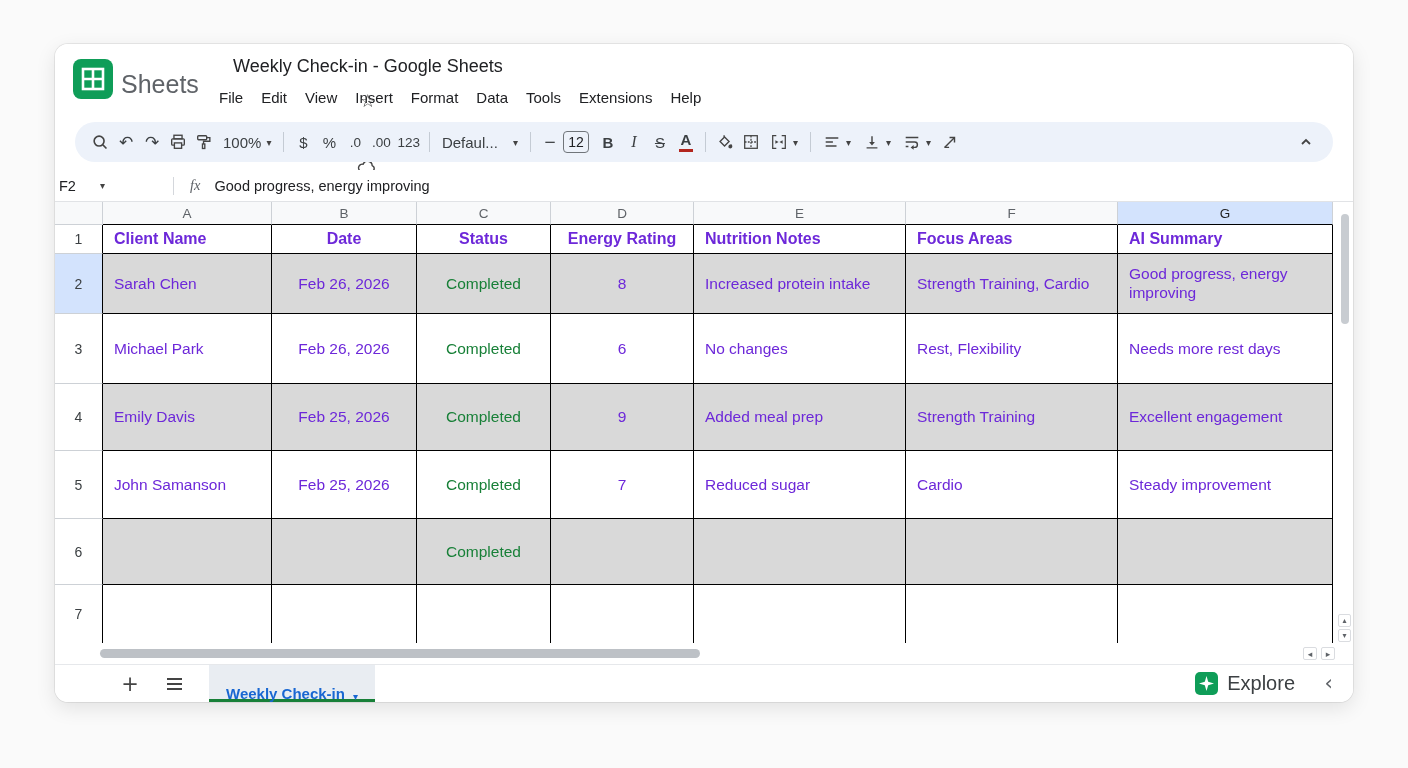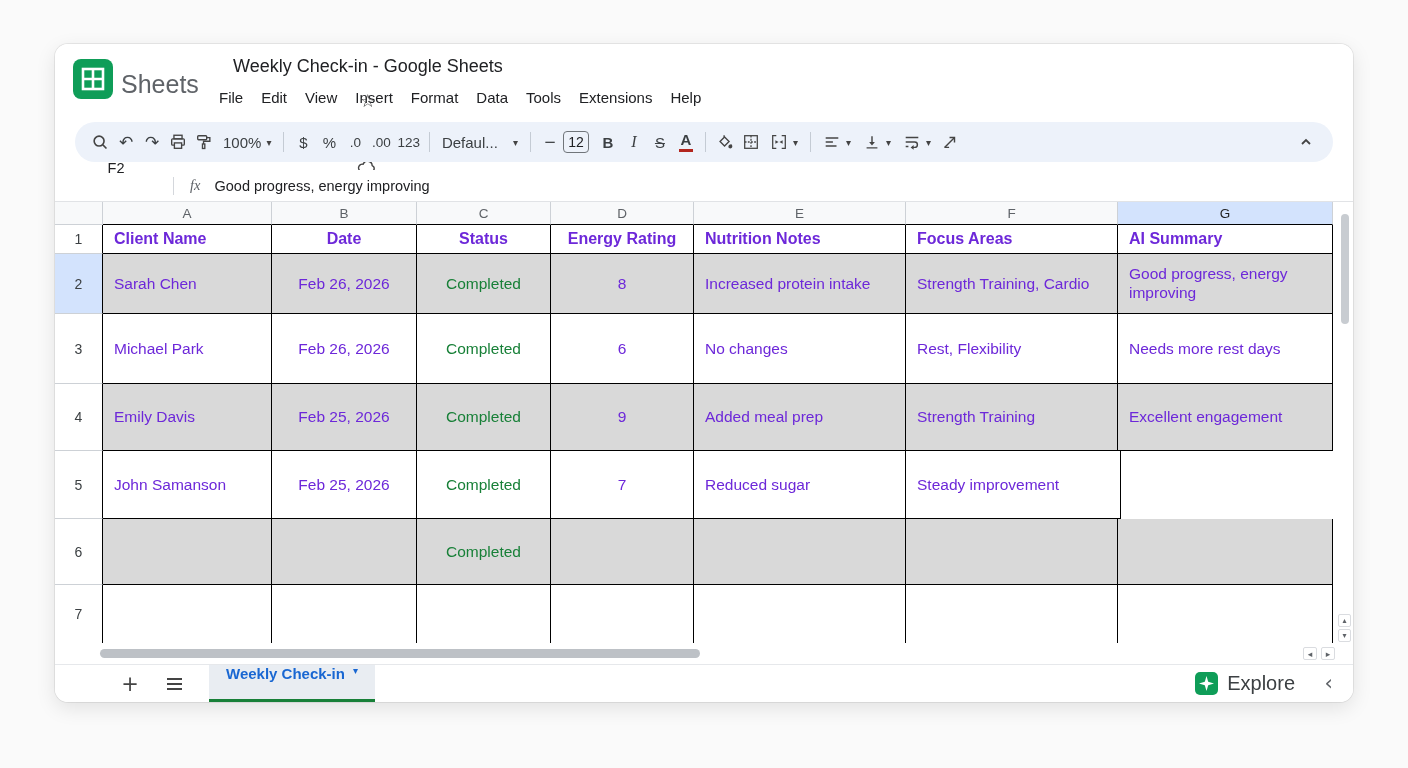--- a/index.html
+++ b/index.html
@@ -33,21 +33,21 @@
               align-items:center; justify-content:center; font-size:14px; color:#202124; }
   .bold-b { font-weight:bold; font-size:15px; }
   .ital-i { font-style:italic; font-family:"Liberation Serif",serif; font-size:16px; }
   .strike-s { text-decoration:line-through; font-size:15px; }
   .tcolor { font-size:15px; font-weight:bold; border-bottom:3px solid #b3261e; line-height:1.1; padding:0 2px; }
   .collapse-btn { position:absolute; right:14px; top:6px; }
 
   
   .formulabar { position:absolute; left:0; top:126px; width:100%; height:32px; display:flex; align-items:center;
                 border-bottom:1px solid #e1e3e6; background:#fff; }
-  .namebox { width:118px; display:flex; align-items:center; padding-left:4px; gap:24px; font-size:14.5px; color:#202124;flex-direction:column; }
+  .namebox { width:118px; display:flex; align-items:center; padding-left:4px; gap:24px; font-size:14.5px; color:#202124; }
   .fx { font-style:italic; color:#5f6368; font-size:14.5px; margin:0 14px 0 16px; font-family:"Liberation Serif",serif; }
   .fdiv { width:1px; height:18px; background:#d4d7dc; }
   .fvalue { font-size:14.5px; color:#202124; }
 
   
   .gridwrap { position:absolute; left:0; top:158px; width:1292px; height:441px; overflow:hidden; }
   .hdr-row { display:flex; height:23px; }
   .corner { width:48px; background:#f8f9fa; border-right:1px solid #cdd1d6; border-bottom:1px solid #cdd1d6; }
   .col-h { background:#f8f9fa; display:flex; align-items:center; justify-content:center; font-size:13.5px;
            color:#5f6368; border-right:1px solid #cdd1d6; border-bottom:1px solid #000; }
@@ -73,21 +73,21 @@
             font-size:9px; color:#5f6368; border:1px solid #dadce0; background:#fff; border-radius:2px; }
   .vthumb { position:absolute; right:4px; top:170px; width:8px; height:110px; background:#c8ccd1; border-radius:4px; }
   .vs-btn { position:absolute; right:2px; width:13px; height:13px; display:flex; align-items:center; justify-content:center;
             font-size:8px; color:#5f6368; border:1px solid #dadce0; background:#fff; border-radius:2px; }
 
   
   .tabbar { position:absolute; left:0; top:620px; width:100%; height:38px; background:#fff;
             border-top:1px solid #e6e8eb; display:flex; align-items:center; }
   .add-sheet { margin-left:62px; width:26px; text-align:center; font-size:21px; color:#444; }
   .all-sheets { margin-left:18px; width:26px; display:flex; justify-content:center; }
-  .sheet-tab { margin-left:22px; height:100%; display:flex; align-items:flex-start; gap:8px; padding:0 17px;
+  .sheet-tab { margin-left:22px; height:100%; display:flex; align-items:flex-end; gap:8px; padding:0 17px;
                background:#e9edf2; box-shadow:inset 0 -3px 0 #188038; color:#1967d2; font-weight:bold; font-size:15px; }
   .sheet-tab .caret { color:#1967d2; }
   .explore { margin-left:auto; display:flex; align-items:center; gap:9px; margin-right:58px; }
   .explore-label { font-size:20px; color:#3c4043; }
   .panel-chevron { position:absolute; right:20px; top:627px; font-size:21px; color:#5f6368; }
 </style>
 </head>
 <body>
 
 <div class="window">
@@ -305,20 +305,21 @@
       <div class="cell cG al band">Excellent engagement</div>
     </div>
 
     <div class="row" style="height:68px">
       <div class="rownum">5</div>
       <div class="cell cA al">John Samanson</div>
       <div class="cell cB ac">Feb 25, 2026</div>
       <div class="cell cC ac status">Completed</div>
       <div class="cell cD ac">7</div>
       <div class="cell cE al">Reduced sugar</div>
+      <div class="cell cF al">Cardio</div>
       <div class="cell cG al">Steady improvement</div>
     </div>
 
     <div class="row" style="height:66px">
       <div class="rownum">6</div>
       <div class="cell cA al band"></div>
       <div class="cell cB ac band"></div>
       <div class="cell cC ac band status">Completed</div>
       <div class="cell cD ac band"></div>
       <div class="cell cE al band"></div>

